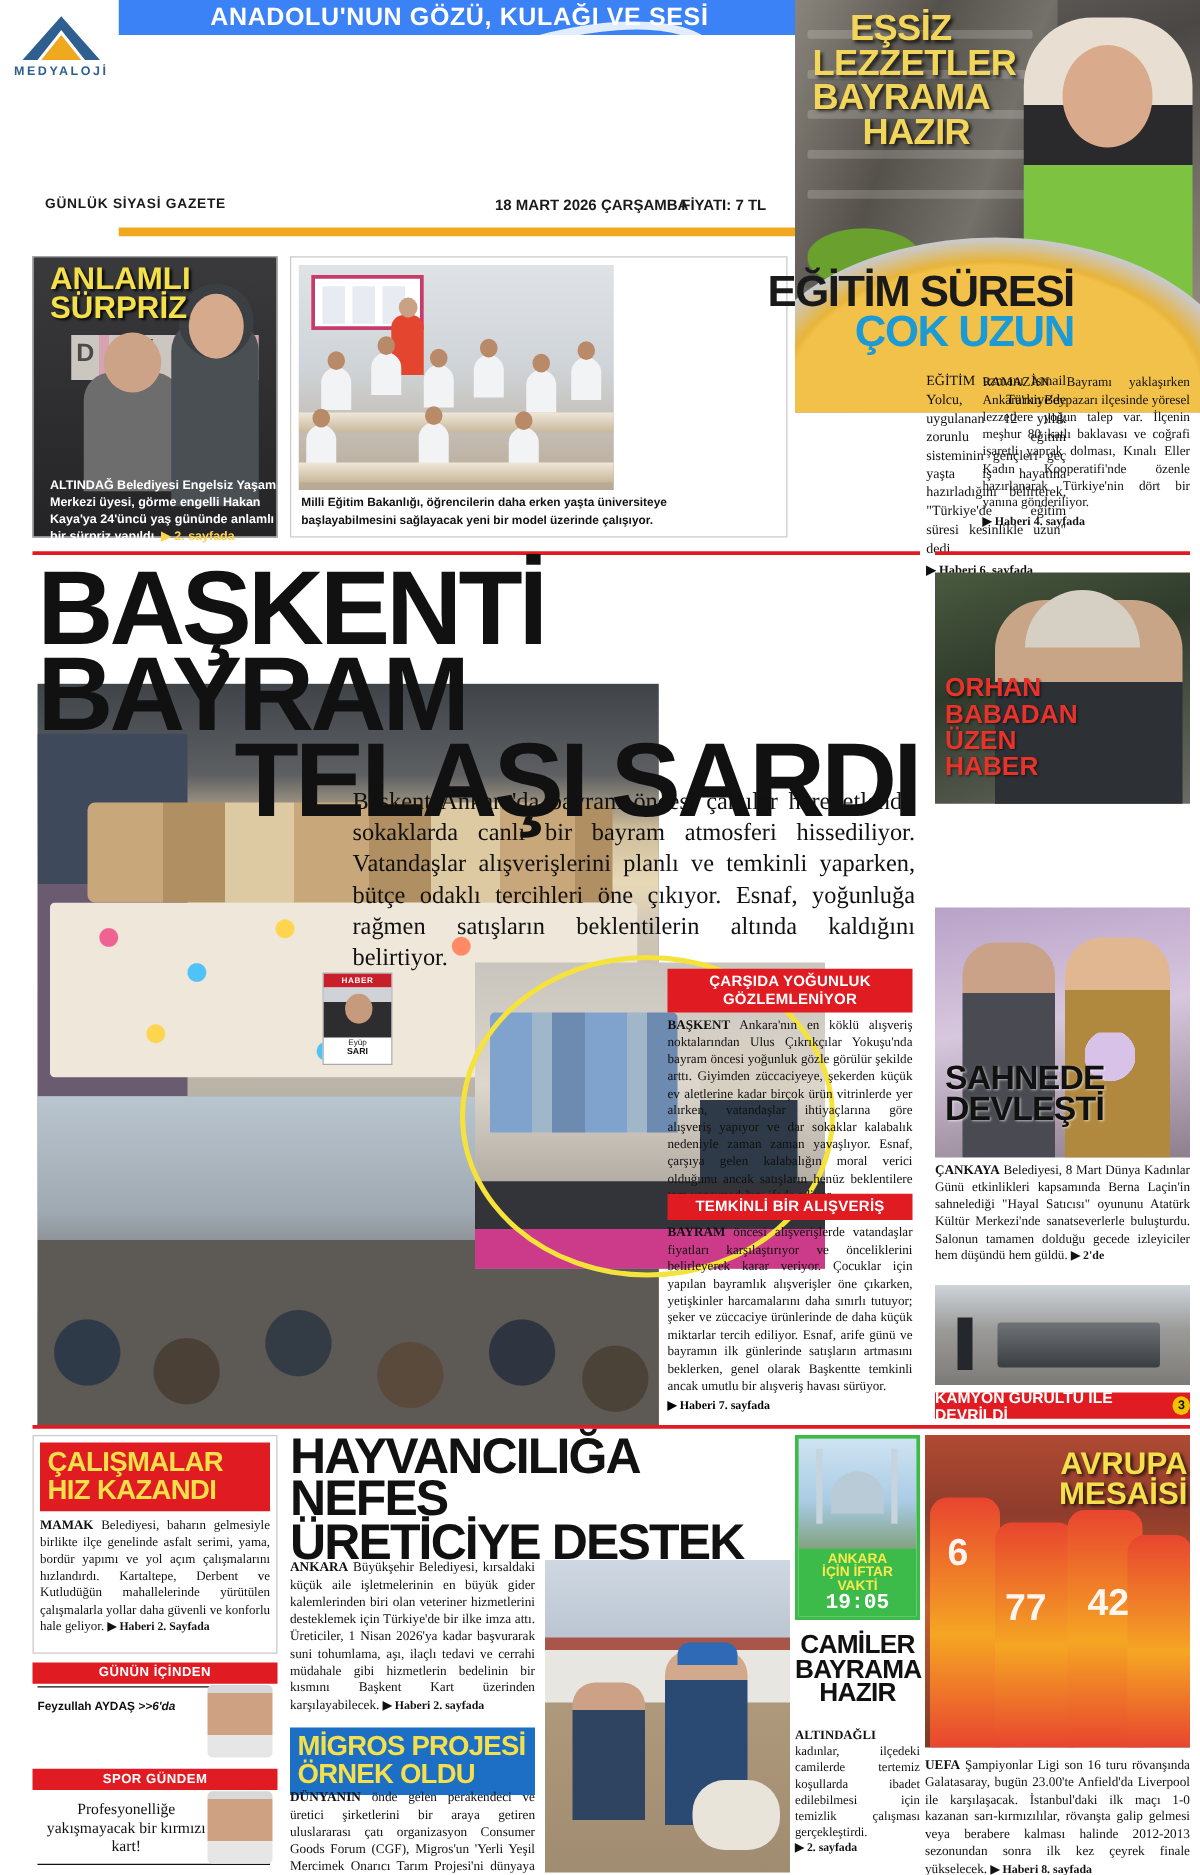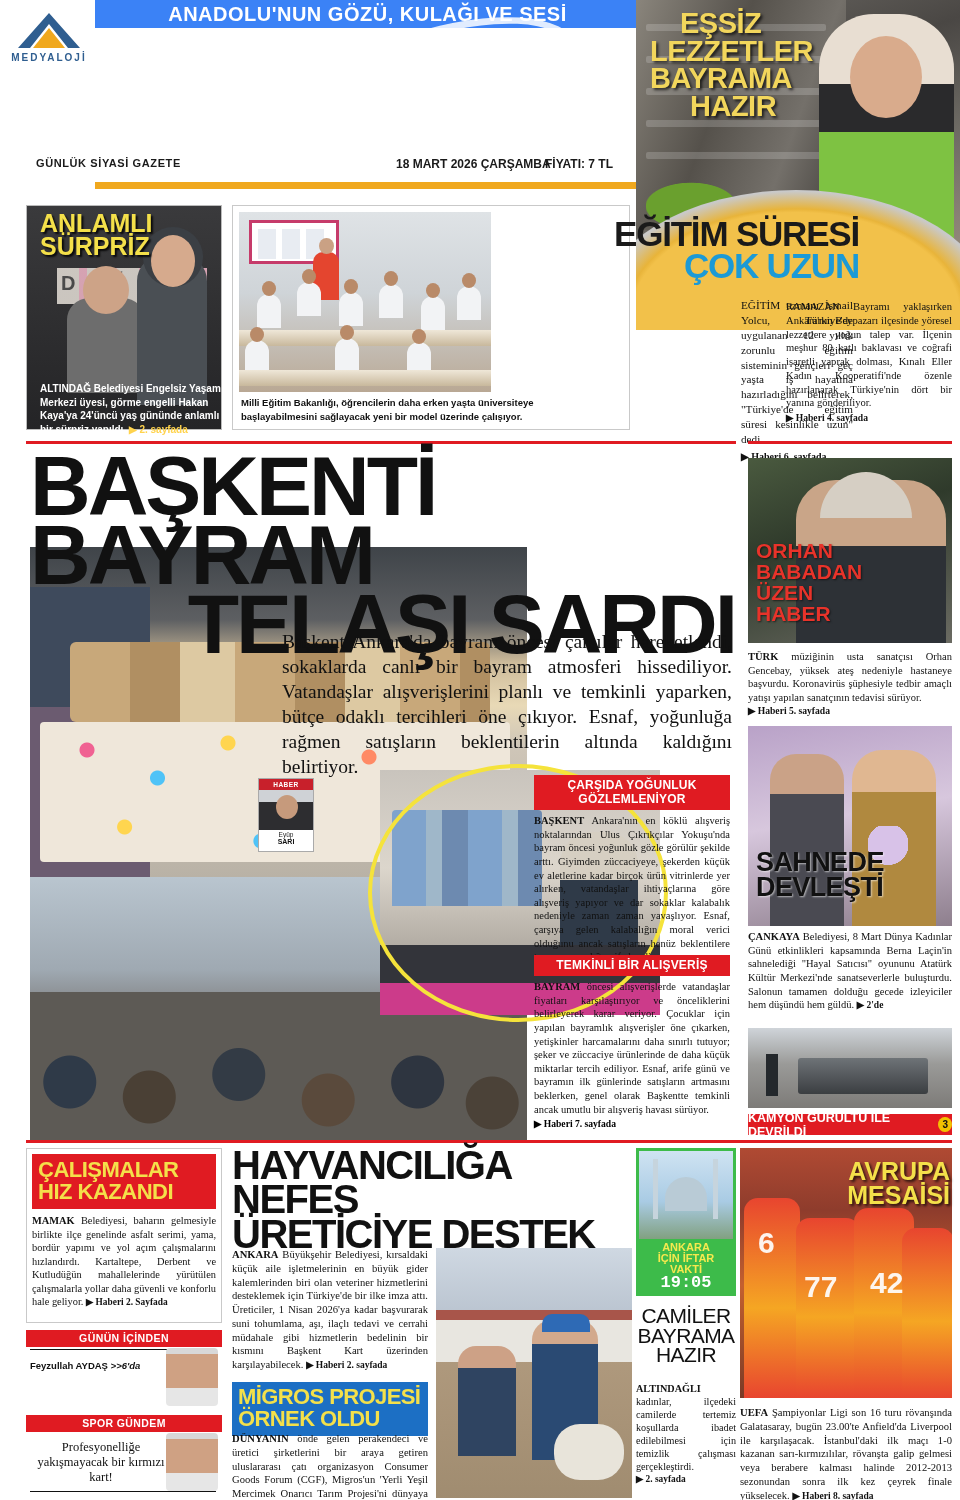--- a/index.html
+++ b/index.html
@@ -433,21 +433,21 @@
     color:#F7E94E; font-weight:bold; font-size:11px; line-height:1.0;
     text-align:center; padding:3px 0 2px;
   }
   .iftar-time{
     position:absolute; left:0; top:122px; width:94px; text-align:center;
     background:#3DBB4A; color:#fff; font-family:"Liberation Mono", monospace;
     font-weight:bold; font-size:17px; padding-bottom:3px;
   }
   .camiler-head{
     position:absolute; left:636px; top:1306px; width:100px;
-    font-size:21px; font-weight:normal; line-height:0.94; color:#111; text-align:center;
+    font-size:21px; font-weight:bold; line-height:0.94; color:#111; text-align:center;
     letter-spacing:-0.6px;
   }
   .camiler-body{
     position:absolute; left:636px; top:1382px; width:100px;
     font-family:"Liberation Serif", serif; font-size:10.2px; line-height:1.28; color:#111; text-align:justify;
   }
   .camiler-body .ref{ font-weight:bold; font-size:9.4px; }
 
   
   .avrupa-photo{
@@ -627,25 +627,20 @@
   <div class="orhan-photo">
     <div class="man"></div>
     <div class="hair"></div>
   </div>
   <div class="orhan-title">
     <div>ORHAN</div>
     <div>BABADAN</div>
     <div>ÜZEN</div>
     <div>HABER</div>
   </div>
-  <div class="orhan-body">
-    <b>TÜRK</b>
-    <span>müziğinin usta sanatçısı Orhan Gencebay, yüksek ateş nedeniyle hastaneye başvurdu. Koronavirüs şüphesiyle tedbir amaçlı yatışı yapılan sanatçının tedavisi sürüyor.</span>
-    <div class="ref">▶ Haberi 5. sayfada</div>
-  </div>
 
   <div class="sahne-photo">
     <div class="m"></div>
     <div class="w"></div>
     <div class="flowers"></div>
   </div>
   <div class="sahne-title">
     <div>SAHNEDE</div>
     <div>DEVLEŞTİ</div>
   </div>

